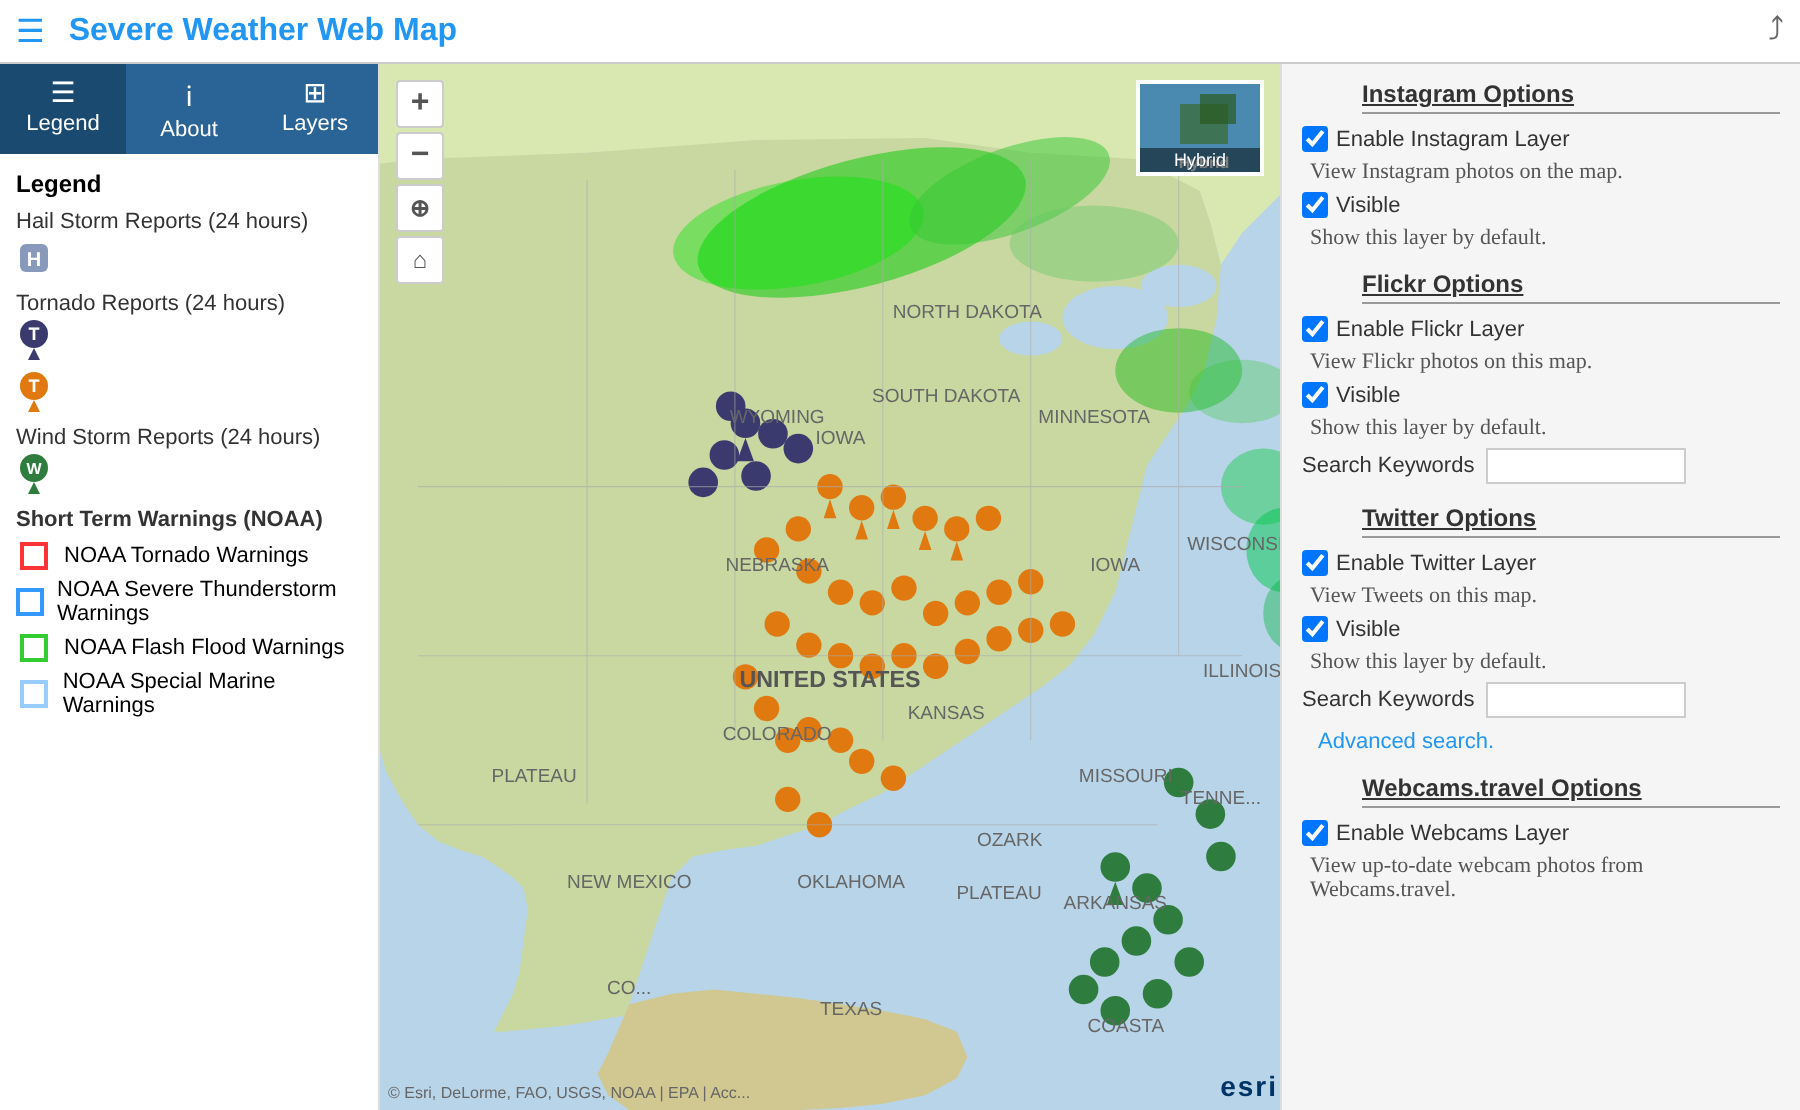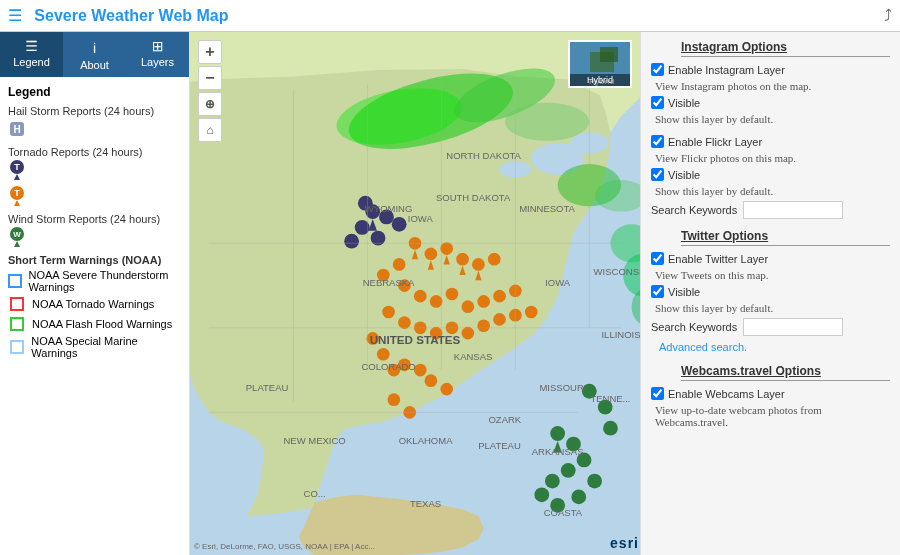--- a/index.html
+++ b/index.html
@@ -256,30 +256,30 @@
             </svg>
           </div>
         </div>
       </div>
 
       <div class="legend-section">
         <div class="legend-section-title" style="font-weight:bold;">Short Term Warnings (NOAA)</div>
 
         <div class="legend-item">
           <div class="legend-icon">
+            <div class="noaa-red-box"></div>
+          </div>
+          <span>NOAA Tornado Warnings</span>
+        </div>
+
+        <div class="legend-item">
+          <div class="legend-icon">
             <div class="noaa-blue-box"></div>
           </div>
           <span>NOAA Severe Thunderstorm Warnings</span>
-        </div>
-
-        <div class="legend-item">
-          <div class="legend-icon">
-            <div class="noaa-red-box"></div>
-          </div>
-          <span>NOAA Tornado Warnings</span>
         </div>
 
         <div class="legend-item">
           <div class="legend-icon">
             <div class="noaa-green-box"></div>
           </div>
           <span>NOAA Flash Flood Warnings</span>
         </div>
 
         <div class="legend-item">
@@ -468,20 +468,21 @@
       <div class="option-row">
         <label>
           <input type="checkbox" checked="" style="">
           <span>Visible</span>
         </label>
       </div>
       <div class="option-desc">Show this layer by default.</div>
     </div>
 
     <div class="options-section">
+      <div class="options-section-title">Flickr Options</div>
       <div class="option-row">
         <label>
           <input type="checkbox" checked="" style="">
           <span>Enable Flickr Layer</span>
         </label>
       </div>
       <div class="option-desc">View Flickr photos on this map.</div>
       <div class="option-row">
         <label>
           <input type="checkbox" checked="" style="">

